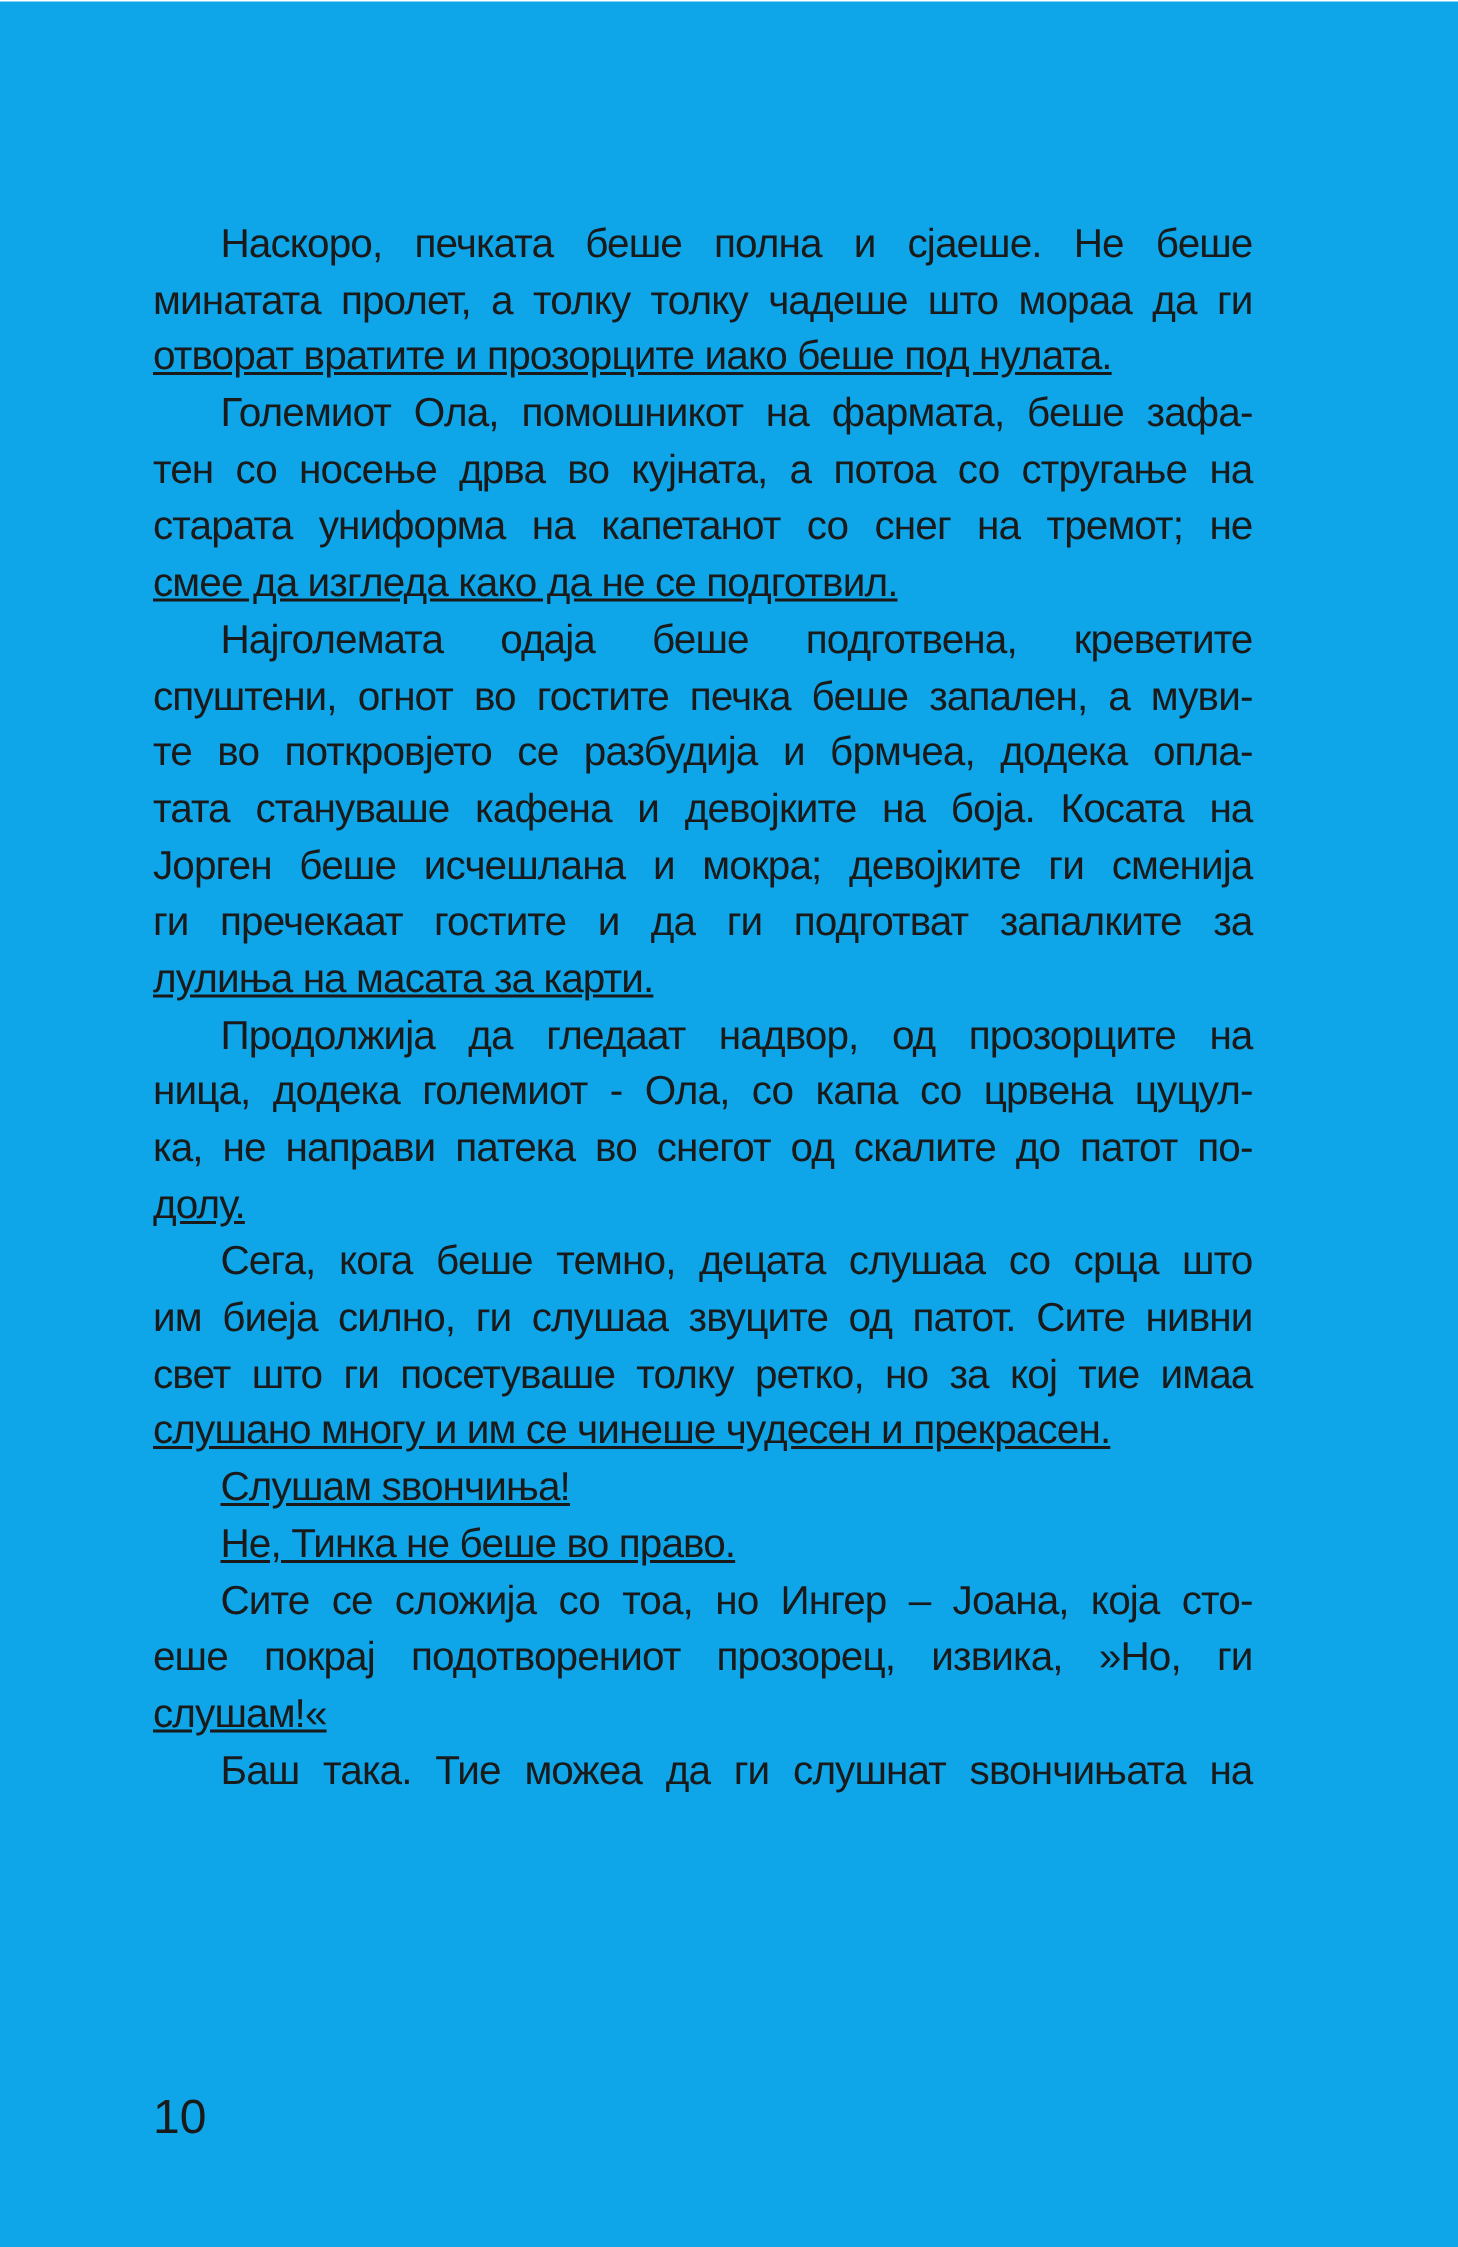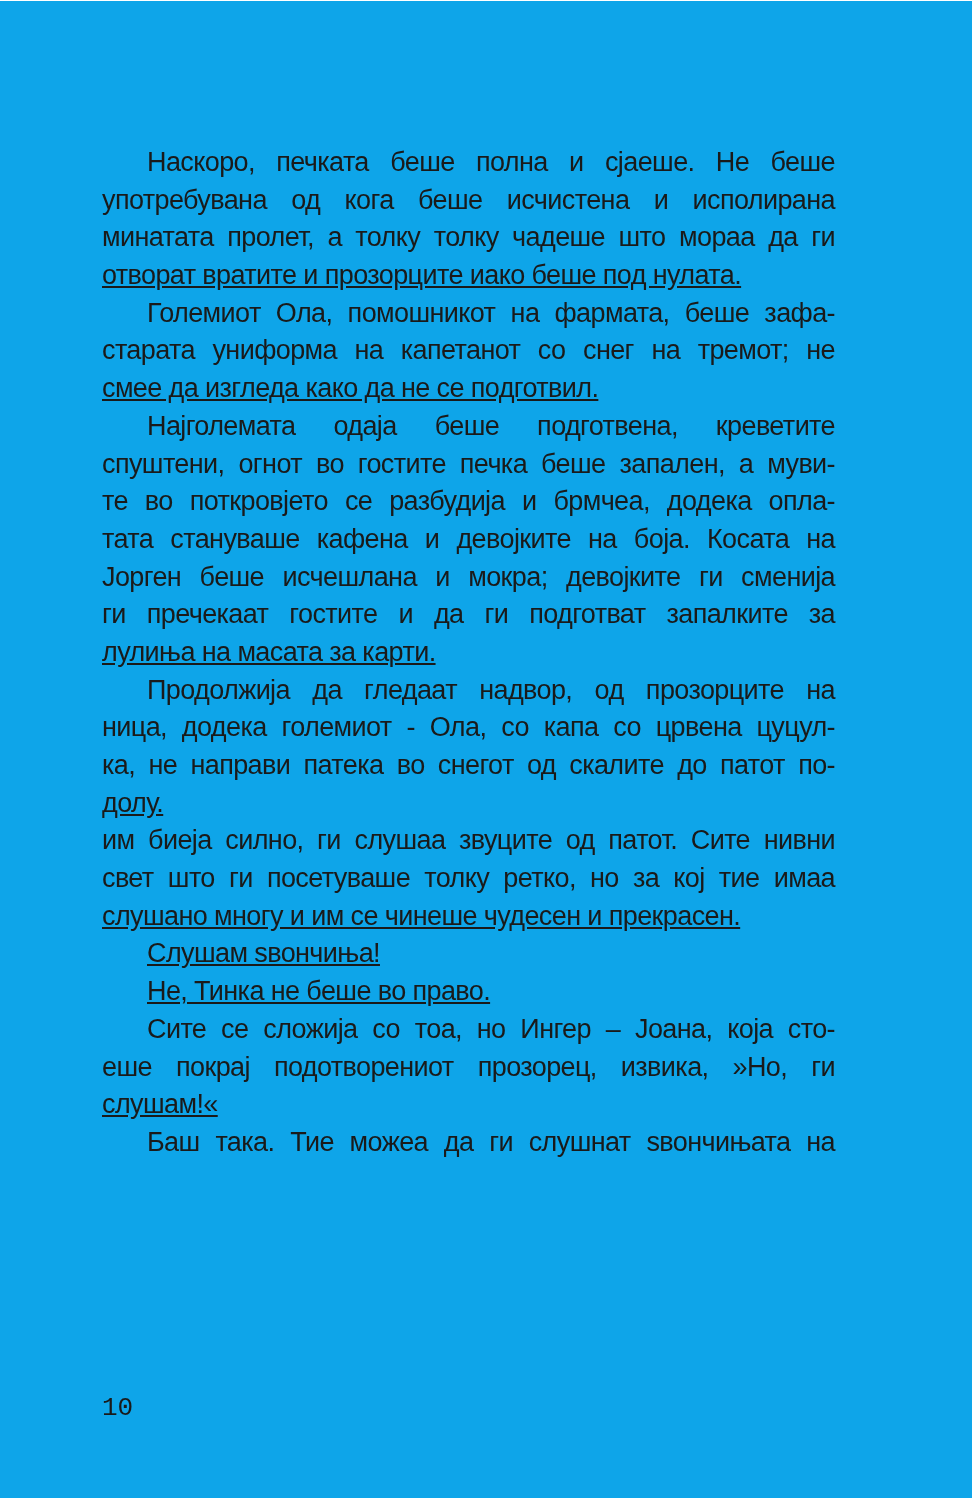--- a/index.html
+++ b/index.html
@@ -12,52 +12,53 @@
   }
   .line {
     display: block; height: 37.7px; line-height: 37.7px;
     white-space: nowrap; text-align: justify; text-align-last: justify;
     transform-origin: left center;
   }
   .line.indent { padding-left: 45px; }
   .line.last { text-align-last: left; text-decoration: underline; }
   .page-number {
     position: absolute; left: 102px; top: 1392px;
-    font-family: Liberation Mono, monospace;
-    font-size: 26px; color: #1a1a1a;
+    font-family: Liberation Sans, sans-serif;
+    font-size: 32px; color: #1a1a1a;
   }
 </style>
 </head>
 <body>
 
 <div class="page">
   <div class="text-block">
 
     <span class="line indent">Наскоро, печката беше полна и сјаеше. Не беше</span>
-    <span class="line">употребувана од кога беше исчистена и исполирана</span>
     <span class="line">минатата пролет, а толку толку чадеше што мораа да ги</span>
     <span class="line last">отворат вратите и прозорците иако беше под нулата.</span>
 
     <span class="line indent">Големиот Ола, помошникот на фармата, беше зафа-</span>
+    <span class="line">тен со носење дрва во кујната, а потоа со стругање на</span>
     <span class="line">старата униформа на капетанот со снег на тремот; не</span>
     <span class="line last">смее да изгледа како да не се подготвил.</span>
 
     <span class="line indent">Најголемата одаја беше подготвена, креветите</span>
     <span class="line">спуштени, огнот во гостите печка беше запален, а муви-</span>
     <span class="line">те во поткровјето се разбудија и брмчеа, додека опла-</span>
     <span class="line">тата стануваше кафена и девојките на боја. Косата на</span>
     <span class="line">Јорген беше исчешлана и мокра; девојките ги сменија</span>
     <span class="line">ги пречекаат гостите и да ги подготват запалките за</span>
     <span class="line last">лулиња на масата за карти.</span>
 
     <span class="line indent">Продолжија да гледаат надвор, од прозорците на</span>
     <span class="line">ница, додека големиот - Ола, со капа со црвена цуцул-</span>
     <span class="line">ка, не направи патека во снегот од скалите до патот по-</span>
     <span class="line last">долу.</span>
 
+    <span class="line indent">Сега, кога беше темно, децата слушаа со срца што</span>
     <span class="line">им биеја силно, ги слушаа звуците од патот. Сите нивни</span>
     <span class="line">свет што ги посетуваше толку ретко, но за кој тие имаа</span>
     <span class="line last">слушано многу и им се чинеше чудесен и прекрасен.</span>
 
     <span class="line indent last">Слушам ѕвончиња!</span>
 
     <span class="line indent last">Не, Тинка не беше во право.</span>
 
     <span class="line indent">Сите се сложија со тоа, но Ингер – Јоана, која сто-</span>
     <span class="line">еше покрај подотворениот прозорец, извика, »Но, ги</span>

